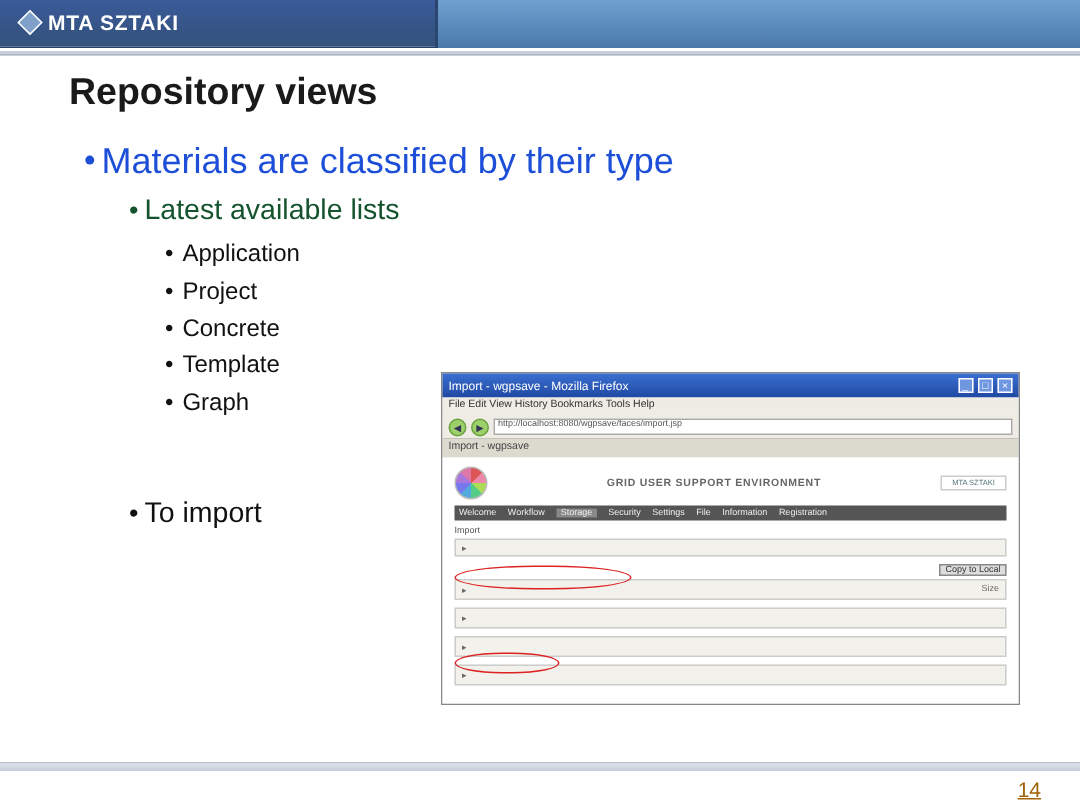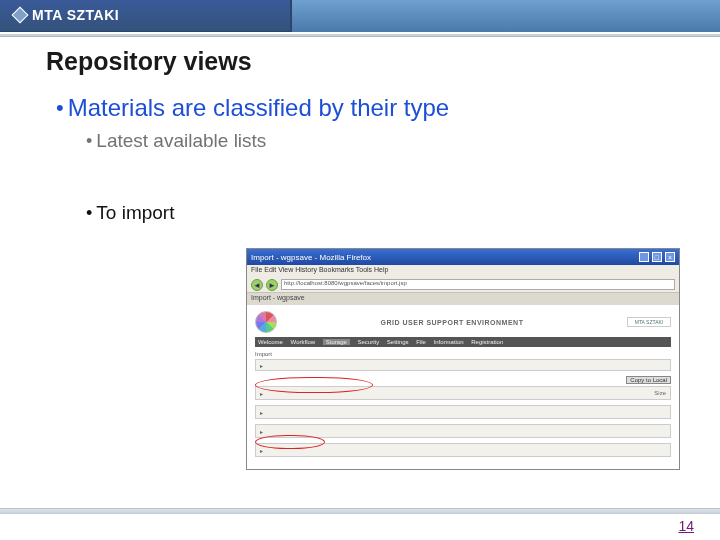--- a/index.html
+++ b/index.html
@@ -11,31 +11,31 @@
   .hdr .logo { position: absolute; left: 14px; top: 7px; display: flex; align-items: center; color: #fff; font-size: 14px; font-weight: bold; letter-spacing: .5px;}
   .hdr .logo-sq { width: 12px; height: 12px; background: #7fa1c9; border: 1px solid #fff; margin-right: 6px; transform: rotate(45deg);}
   .hdr .stripe { position: absolute; right: 0; top: 0; height: 32px; width: 430px; background: linear-gradient(to bottom, #6ea0d0 0%, #4a79aa 100%); border-left: 2px solid #2a466e;}
   .hdr-underline { height: 3px; background: #c9d2da; margin: 2px 0 10px 0; border-bottom:1px solid #adb8c2;}
 
   
   .title { font-size: 25px; font-weight: bold; color: #1a1a1a; margin: 4px 0 0 46px; }
 
   .lv1 { font-size: 24px; color: #1d4ed8; margin: 18px 0 0 56px; }
   .lv1 .b { font-size: 22px; position: relative; top:-1px; margin-right:4px;}
-  .lv2 { font-size: 19px; color: #737373; margin: 8px 0 0 86px; }
+  .lv2 { font-size: 19px; color: #14532d; margin: 8px 0 0 86px; }
   .lv2 .b { font-size: 18px; margin-right:4px;}
   .lv3-list { margin: 6px 0 0 110px; }
   .lv3 { font-size: 16px; color: #111; line-height: 1.55; }
   .lv3 .b { margin-right:6px;}
 
   .import { font-size: 19px; color:#111; margin: 50px 0 0 86px; }
   .import .b { font-size:18px; margin-right:4px;}
 
   
-  .shot { position: absolute; right: 40px; top: 248px; width: 434px; height: 222px; border: 1px solid #888; background: #f4f4f4; font-size: 7px; }
+  .shot { position: absolute; right: 40px; top: 248px; width: 386px; height: 222px; border: 1px solid #888; background: #f4f4f4; font-size: 7px; }
   .shot .win-title { height: 16px; background: linear-gradient(#3b6fd1,#1f49a2); color:#fff; font-size:8px; padding:2px 4px; display:flex; align-items:center; justify-content:space-between;}
   .shot .win-title .wicons span { display:inline-block; width:10px; height:10px; background:#6f97e0; border:1px solid #fff; margin-left:1px; font-size:7px; text-align:center; line-height:9px;}
   .shot .menubar { height: 12px; background:#efece5; font-size:7px; padding:1px 4px; color:#333;}
   .shot .toolbar { height: 16px; background:#efece5; border-bottom:1px solid #c7c2b6; display:flex; align-items:center; padding:0 4px; gap:3px;}
   .shot .toolbar .nav { width:12px; height:12px; border-radius:50%; background:#9dcf6b; border:1px solid #6aa23e; font-size:8px; text-align:center; line-height:11px; color:#335;}
   .shot .toolbar .urlbar { flex:1; height:11px; background:#fff; border:1px solid #aaa; font-size:6px; padding:0 2px; color:#555; overflow:hidden; white-space:nowrap;}
   .shot .tabs { height: 12px; background:#dcd9cf; font-size:7px; padding:1px 4px; color:#444;}
   .shot .page { background:#fff; height: calc(100% - 56px); padding:4px 8px; position:relative;}
   .shot .guse-row { display:flex; align-items:center; justify-content:space-between; margin:2px 0 4px;}
   .shot .guse-wheel { width:22px; height:22px; border-radius:50%; border:1px solid #bbb; background: conic-gradient(#d55 0 45deg,#e8a 45deg 90deg,#ad5 90deg 135deg,#5c8 135deg 180deg,#5ad 180deg 225deg,#77e 225deg 270deg,#a7d 270deg 315deg,#d7a 315deg 360deg);}
@@ -47,21 +47,21 @@
   .shot .section-lbl { font-size:6px; color:#555; margin:4px 0 2px;}
   .shot .row { border:1px solid #ccc; height:14px; margin-bottom:5px; background:#f3f1ec; display:flex; align-items:center; padding:0 4px; justify-content:space-between; font-size:6px; color:#666;}
   .shot .row.first { height:12px;}
   .shot .circ { position:absolute; border:1.5px solid #d22; border-radius:50%/55%; pointer-events:none;}
   .shot .circ.c1 { left:8px; top:72px; width:118px; height:16px;}
   .shot .circ.c2 { left:8px; top:130px; width:70px; height:14px;}
   .shot .copybtn { font-size:6px; border:1px solid #888; background:#ddd; padding:0 3px; color:#333;}
 
   
   .foot-line { position:absolute; left:0; bottom:26px; width:100%; height:6px; background: linear-gradient(#dfe4ea,#c3cdd7); border-top:1px solid #b8c1cc;}
-  .pagenum { position:absolute; right:26px; bottom:6px; font-size:14px; color:#701a75; text-decoration: underline;}
+  .pagenum { position:absolute; right:26px; bottom:6px; font-size:14px; color:#a16207; text-decoration: underline;}
 </style>
 </head>
 <body>
 
 <div class="slide">
 
   <div class="hdr">
     <div class="logo">
       <span class="logo-sq"></span>
       <span>MTA SZTAKI</span>
@@ -73,20 +73,27 @@
   <div class="title">Repository views</div>
 
   <div class="lv1">
     <span class="b">•</span><span>Materials are classified by their type</span>
   </div>
 
   <div class="lv2">
     <span class="b">•</span><span>Latest available lists</span>
   </div>
 
+  <div class="lv3-list">
+    <div class="lv3"><span class="b">•</span><span>Application</span></div>
+    <div class="lv3"><span class="b">•</span><span>Project</span></div>
+    <div class="lv3"><span class="b">•</span><span>Concrete</span></div>
+    <div class="lv3"><span class="b">•</span><span>Template</span></div>
+    <div class="lv3"><span class="b">•</span><span>Graph</span></div>
+  </div>
 
   <div class="import">
     <span class="b">•</span><span>To import</span>
   </div>
 
   <div class="shot">
     <div class="win-title">
       <span>Import - wgpsave - Mozilla Firefox</span>
       <span class="wicons">
         <span>_</span>

